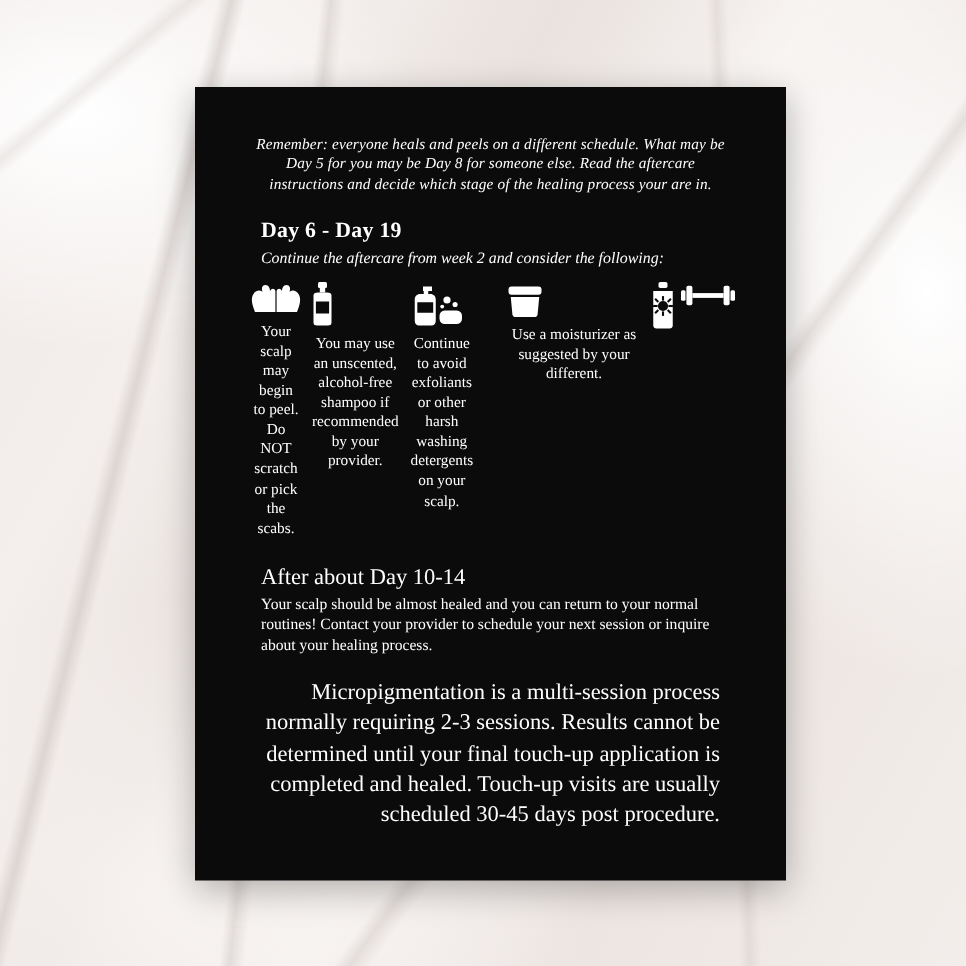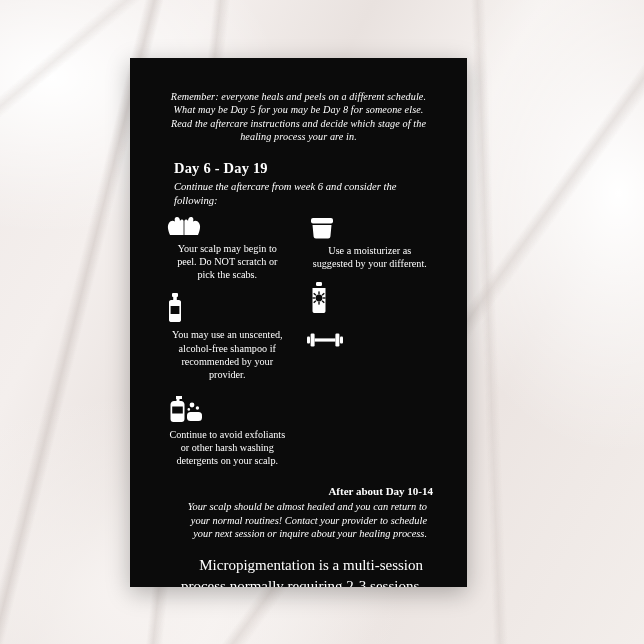--- a/index.html
+++ b/index.html
@@ -35,21 +35,21 @@
       linear-gradient(88deg, rgba(198,188,184,0) 74%, rgba(198,188,184,0.35) 75%, rgba(198,188,184,0) 76.2%),
       linear-gradient(140deg, rgba(210,202,198,0) 8%, rgba(210,202,198,0.4) 9%, rgba(210,202,198,0) 10%);
     opacity: .85;
   }
 
   
   #card {
     position: absolute;
     left: 130px;
     top: 58px;
-    width: 337px;
+    width: 394px;
     height: 529px;
     background: #0b0b0b;
     color: #ffffff;
     box-shadow: 0 6px 22px rgba(0,0,0,0.28);
     box-sizing: border-box;
     padding: 26px 34px 22px 34px;
     overflow: hidden;
   }
 
   .intro {
@@ -77,71 +77,70 @@
     text-align: left;
   }
 
   .grid {
     display: flex;
     gap: 16px;
   }
   .col {
     flex: 1 1 0;
     display: flex;
-    flex-direction: column;
+    flex-direction: row;
   }
   .item {
     text-align: center;
     margin-bottom: 12px;
   }
   .item .ico {
     display: block;
     margin: 0 auto 5px auto;
     line-height: 0;
   }
   .item .txt {
     font-size: 10.2px;
     line-height: 1.28;
     display: block;
     padding: 0 4px;
   }
 
   .after-heading {
-    font-weight: bold;
-    font-size: 11px;
+    font-weight: normal;
+    font-size: 15px;
     margin: 6px 0 3px 10px;
-    text-align: right;
+    text-align: left;
   }
   .after-sub {
-    font-style: italic;
     font-size: 10.4px;
     line-height: 1.33;
     margin: 0 6px 14px 10px;
-    text-align: right;
+    text-align: left;
   }
   .footer {
     font-size: 15px;
     line-height: 1.35;
     text-align: right;
     margin: 0 10px;
   }
 
   svg { display: block; }
 </style>
 </head>
 <body>
 
 <div id="backdrop"></div>
 
 <div id="card">
 
   <div class="intro">Remember: everyone heals and peels on a different schedule. What may be Day 5 for you may be Day 8 for someone else. Read the aftercare instructions and decide which stage of the healing process your are in.</div>
 
   <div class="section-heading">Day 6 - Day 19</div>
-  <div class="section-sub">Continue the aftercare from week 6 and consider the following:</div>
+  <div class="section-sub">Continue the aftercare from week 2 and consider the following:</div>
 
   <div class="grid">
 
     <div class="col">
 
       <div class="item">
         <span class="ico">
           <svg width="40" height="22" viewBox="0 0 40 22" fill="#ffffff">
             <path d="M6 20 C4 15 3 11 5 8 C6.5 5.5 9 5 11 6.5 C10 4 11 2 13 2 C15 2 16 4 16 6 C17 4 19 4 19.6 6 L19.6 20 Z"></path>
             <path d="M34 20 C36 15 37 11 35 8 C33.5 5.5 31 5 29 6.5 C30 4 29 2 27 2 C25 2 24 4 24 6 C23 4 21 4 20.4 6 L20.4 20 Z"></path>

